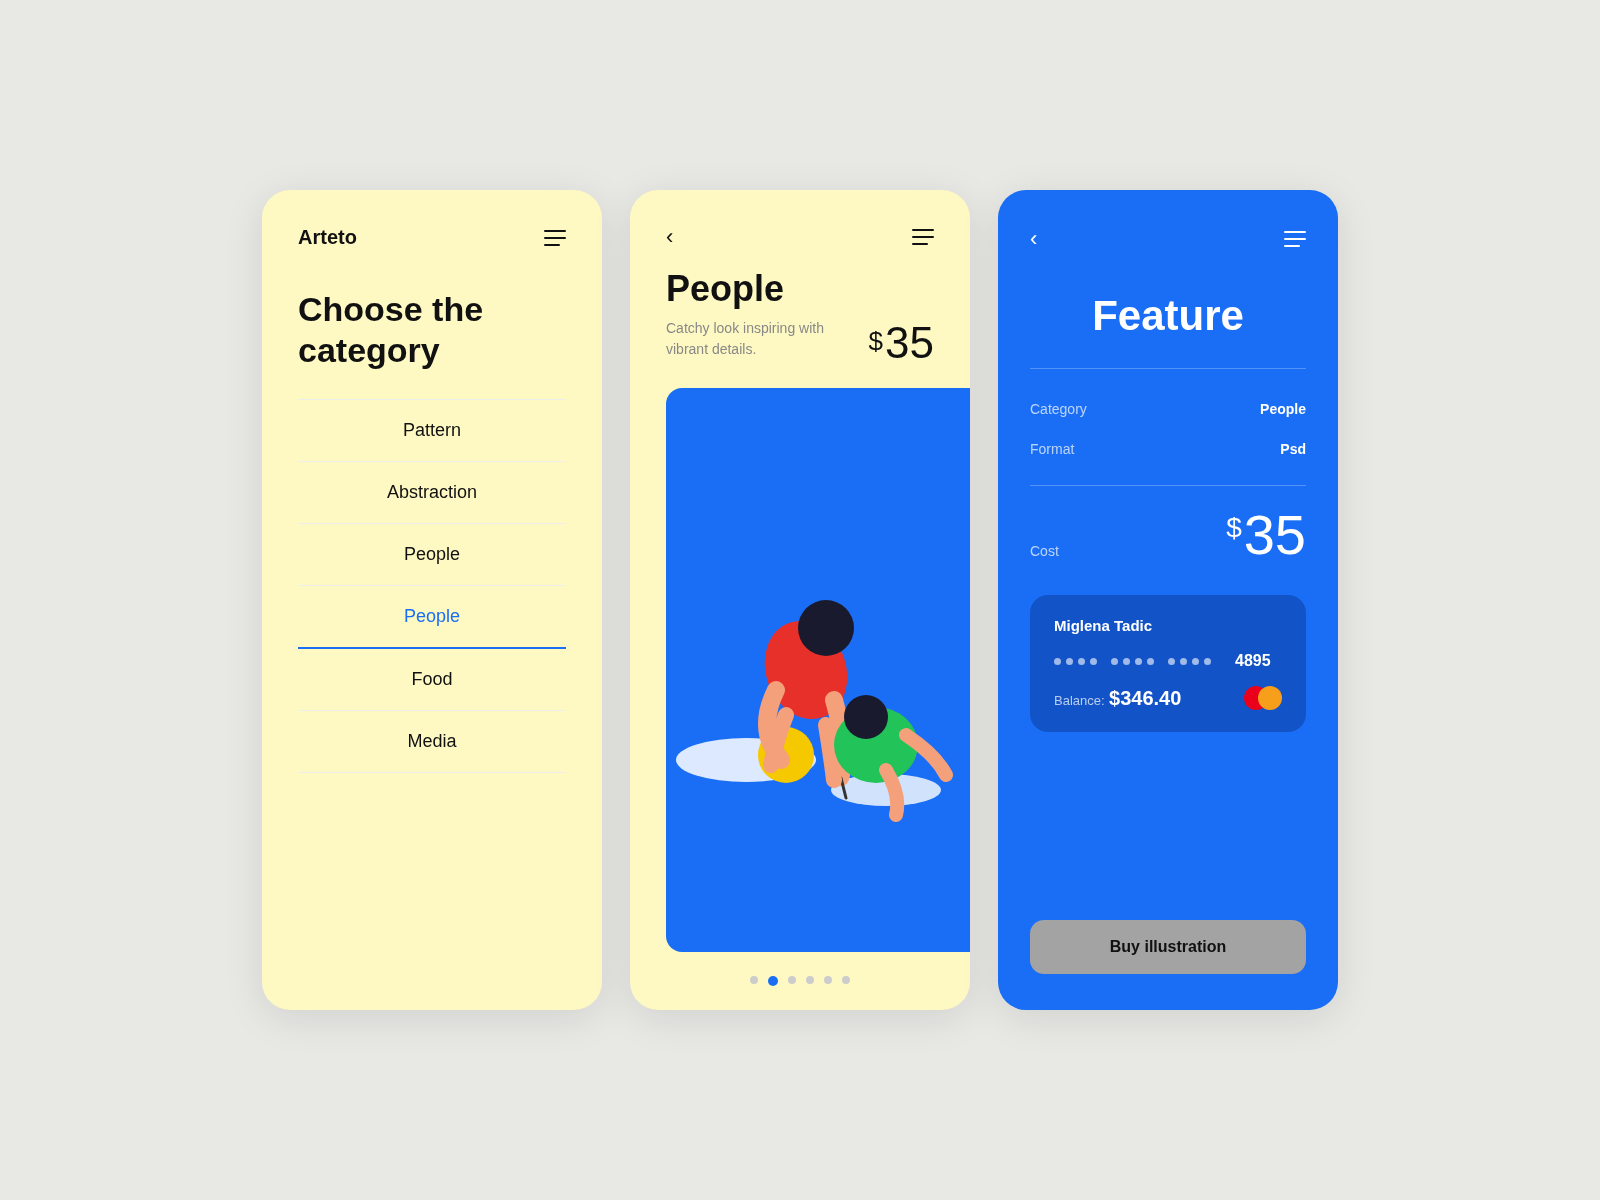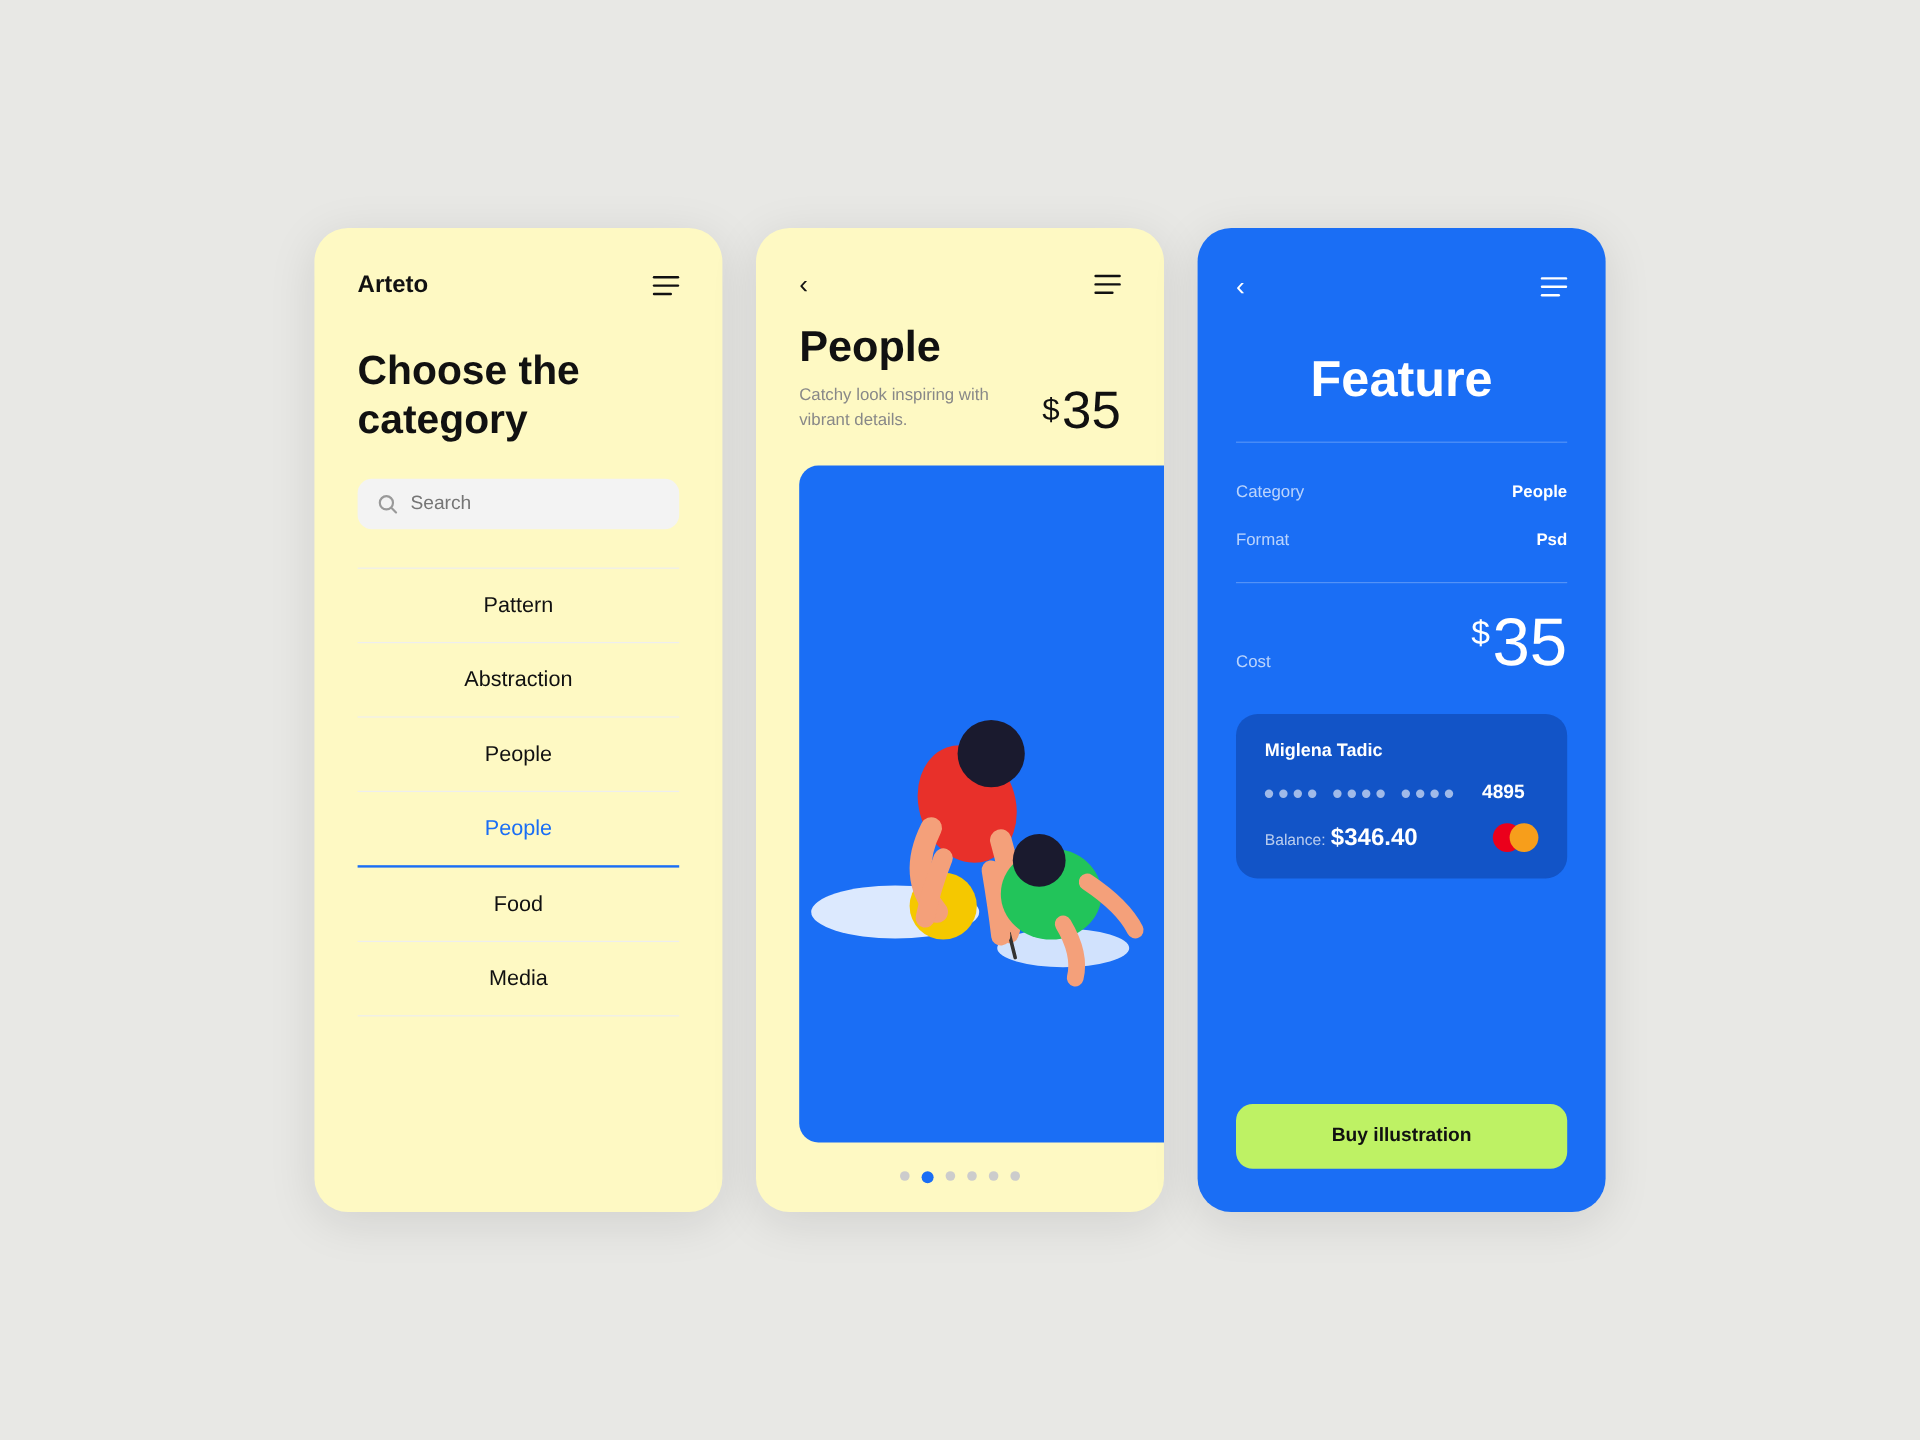--- a/index.html
+++ b/index.html
@@ -324,21 +324,21 @@
     }
     .mc-circle1, .mc-circle2 {
       width: 24px;
       height: 24px;
       border-radius: 50%;
       position: absolute;
     }
     .mc-circle1 { background: #eb001b; left: 0; }
     .mc-circle2 { background: #f79e1b; left: 14px; }
     .buy-btn {
-      background: #bef264;
+      background: #a3a3a3;
       color: #111;
       border: none;
       border-radius: 14px;
       padding: 18px;
       font-size: 16px;
       font-weight: 700;
       width: 100%;
       cursor: pointer;
       margin-top: auto;
     }
@@ -351,27 +351,20 @@
   <div class="card card1">
     <div class="card1-header">
       <span class="app-logo">Arteto</span>
       <div class="hamburger">
         <span></span>
           <span></span>
           <span style="width:16px"></span>
       </div>
     </div>
     <div class="card1-title">Choose the<br>category</div>
-    <div class="search-box">
-      <svg class="search-icon-svg" width="18" height="18" viewBox="0 0 18 18" fill="none">
-        <circle cx="8" cy="8" r="5.5" stroke="#999" stroke-width="1.8"></circle>
-        <line x1="12.5" y1="12.5" x2="16" y2="16" stroke="#999" stroke-width="1.8" stroke-linecap="round"></line>
-      </svg>
-      <input class="search-input" type="text" placeholder="Search" style="">
-    </div>
     <ul class="category-list">
       <li class="category-item">Pattern</li>
       <li class="category-item">Abstraction</li>
       <li class="category-item">People</li>
       <li class="category-item active">People</li>
       <li class="category-item">Food</li>
       <li class="category-item">Media</li>
     </ul>
   </div>
 

